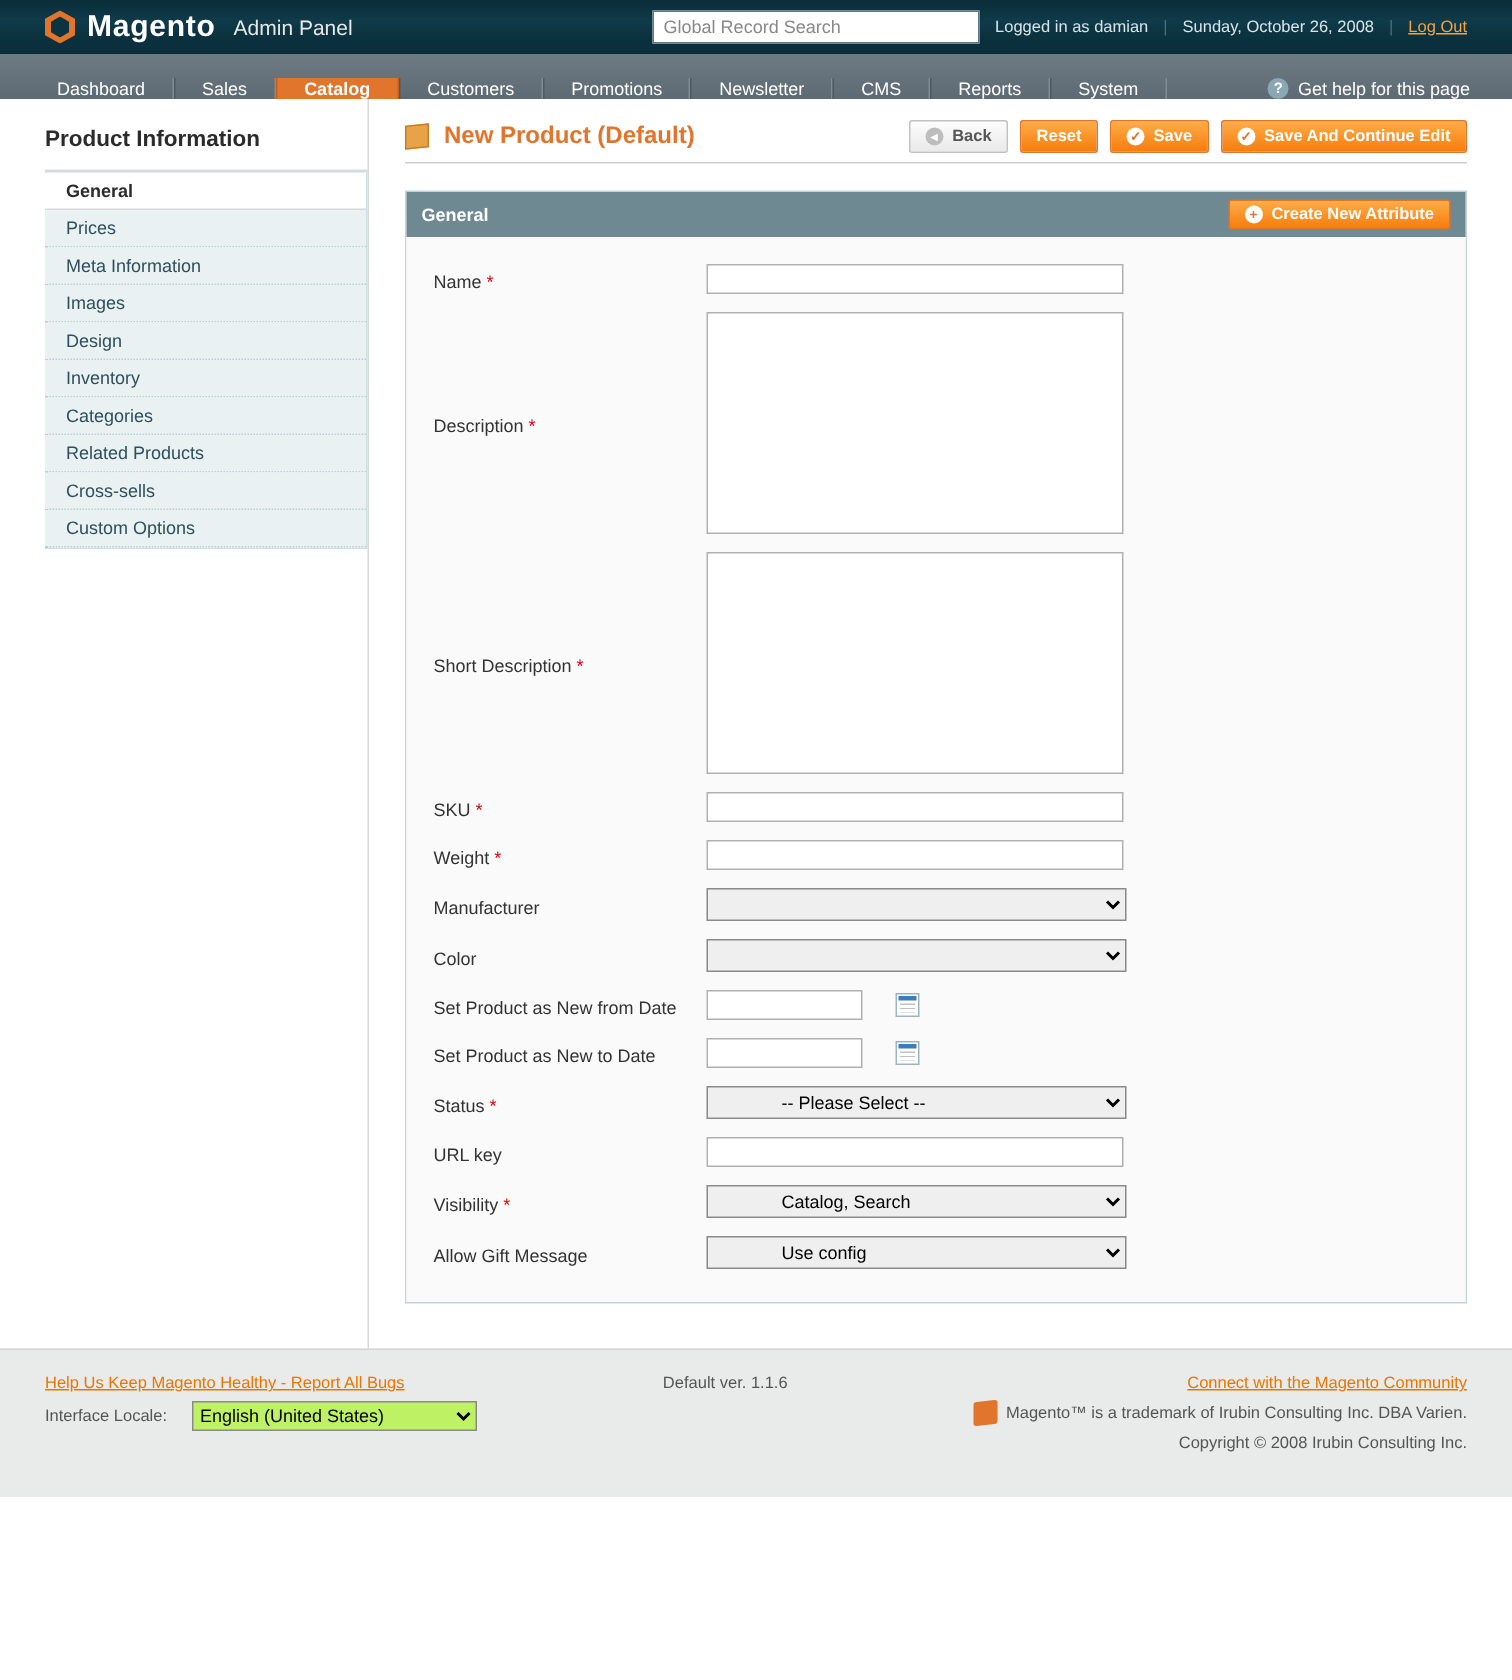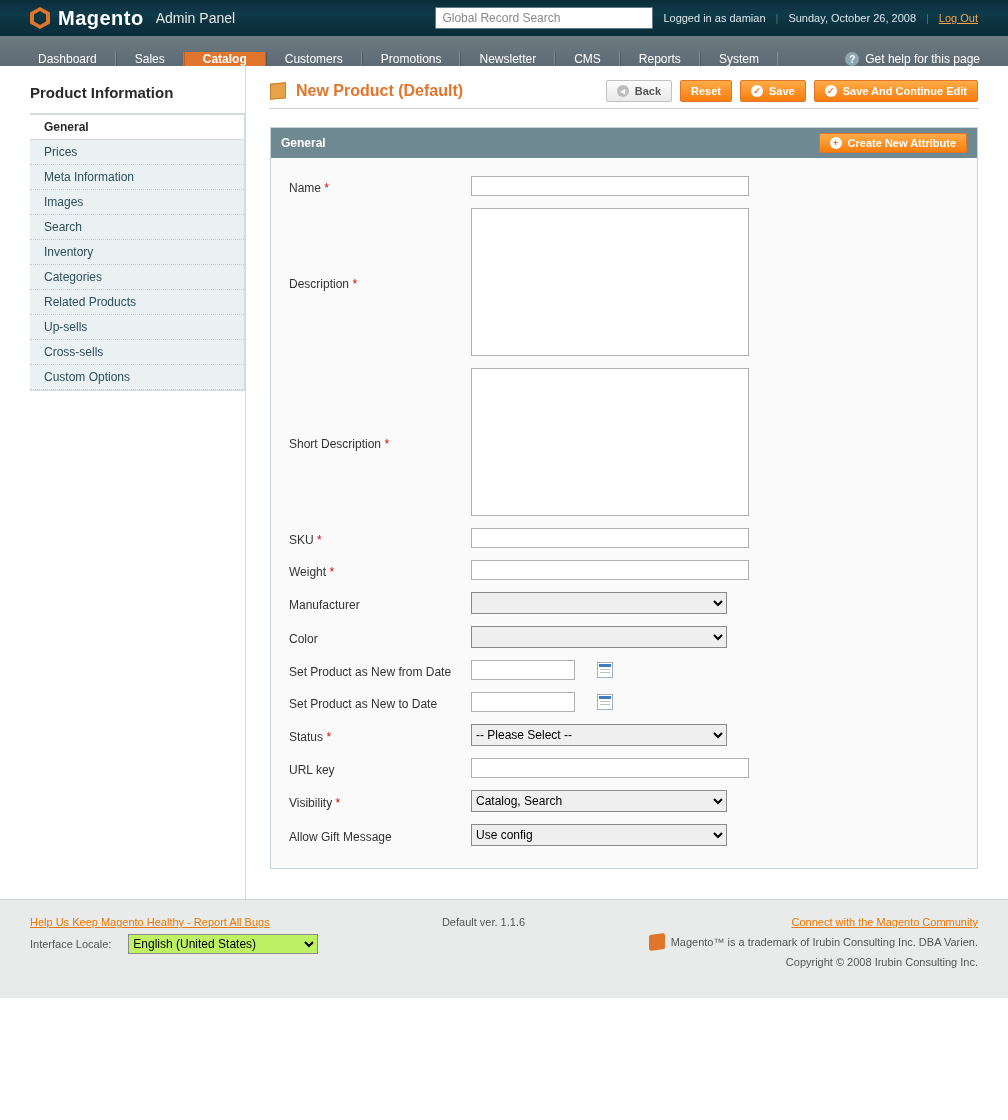--- a/index.html
+++ b/index.html
@@ -44,21 +44,21 @@
   .panel { border:1px solid #c4d3d8;}
   .panel-head { background:#6f8992; color:#fff; font-weight:bold; font-size:12px; padding:5px 10px; display:flex; align-items:center;}
   .panel-head .btn { margin-left:auto; height:20px;}
   .panel-body { background:#fafafa; padding:18px 18px 22px 18px;}
   .row { display:flex; align-items:center; margin-bottom:12px;gap:16px;}
   .row label { width:166px; font-size:12px; color:#333; padding-top:3px;}
   .req { color:#d40707; }
   .row input[type=text] { width:278px; height:20px; border:1px solid #b0b0b0; background:#fff; padding:2px 4px; font-size:12px;}
   .row input.short { width:104px; }
   .row textarea { width:278px; height:148px; border:1px solid #b0b0b0; background:#fff; padding:4px; font-size:12px; resize:none;}
-  .row select { width:256px; height:22px; border:1px solid #8a8a8a; background:#efefef; font-size:12px;}
+  .row select { width:280px; height:22px; border:1px solid #8a8a8a; background:#efefef; font-size:12px;padding-left:45px;}
   .cal-icon { width:16px; height:16px; margin-left:6px; background:#fff; border:1px solid #9bb4c4; display:inline-flex; cursor:pointer; position:relative;}
   .cal-icon::before{content:""; position:absolute; top:1px;left:1px;right:1px;height:3px;background:#3b7bbf;}
   .cal-icon::after{content:""; position:absolute; bottom:2px;left:2px;right:2px;top:6px;background:repeating-linear-gradient(#c0c0c0 0 1px, transparent 1px 3px);}
   
   .footer-wrap { background:#e9eaea; border-top:1px solid #d4d4d4; padding:16px 30px 30px 30px;}
   .footer-top { display:flex; justify-content:space-between; align-items:flex-start; font-size:11px; }
   .footer-left { display:flex; flex-direction:column; gap:6px;}
   .footer-left a { font-size:11px; }
   .locale-row { display:flex; align-items:center; gap:17px; color:#555;}
   .locale-row select { width:190px; height:20px; border:1px solid #8a8a8a; background:#bef264; font-size:12px;}
@@ -106,25 +106,24 @@
   </div>
 
 <div class="page">
   <div class="sidebar">
     <h3>Product Information</h3>
     <ul class="side-list" id="side-list">
         <li class="active">General</li>
         <li>Prices</li>
         <li>Meta Information</li>
         <li>Images</li>
-        <li>Search</li>
+        <li>Design</li>
         <li>Inventory</li>
         <li>Categories</li>
         <li>Related Products</li>
-        <li>Up-sells</li>
         <li>Cross-sells</li>
         <li>Custom Options</li>
       </ul>
   </div>
 
   <div class="main">
     <div class="page-head">
       <span class="cube-icon"></span>
       <span class="page-title">New Product (Default)</span>
       <div class="buttons">

